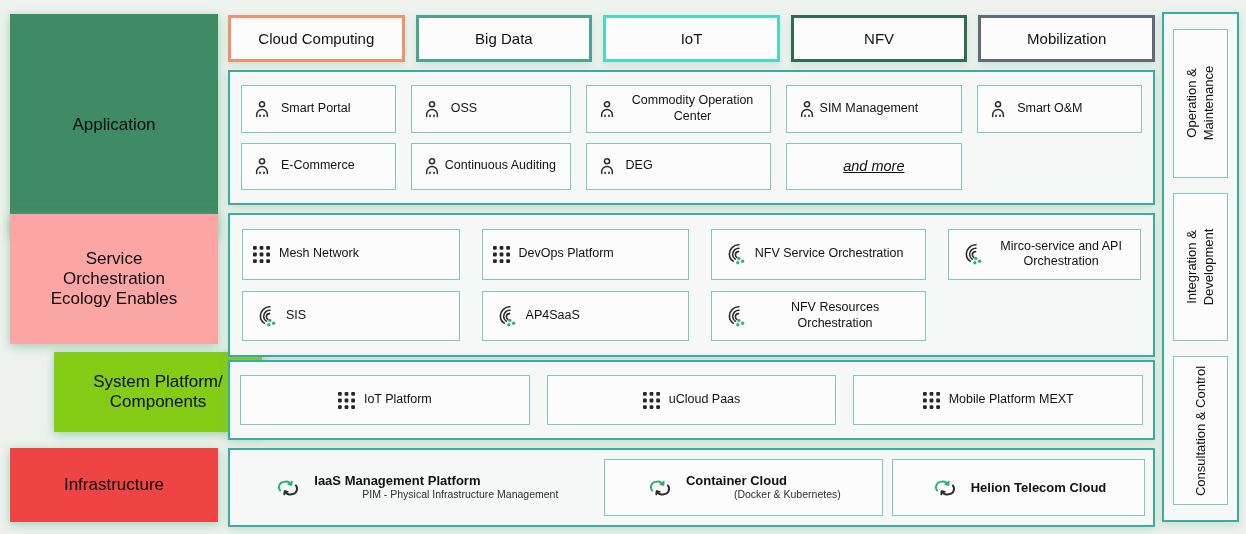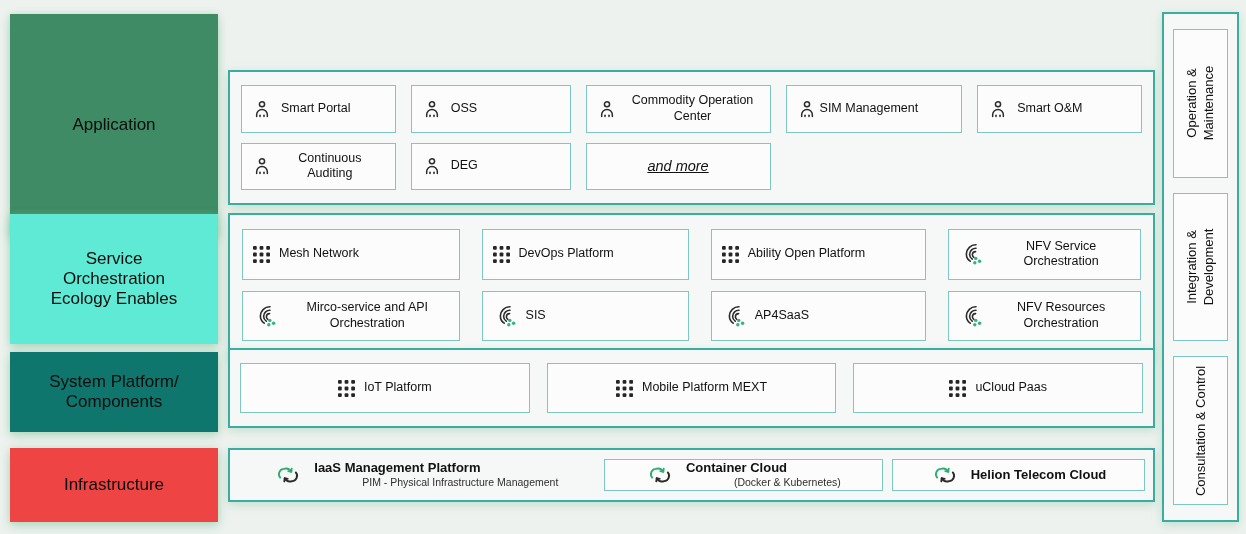--- a/index.html
+++ b/index.html
@@ -41,23 +41,23 @@
     position:absolute; left:0; width:100%;
     background:#f6f8f7; border:2px solid #3aaca0;
     box-shadow:0 3px 9px rgba(116,190,144,.35);
   }
   .app-container   { top:70px;  height:135px; padding:13px 11px;
     display:grid; grid-template-columns:0.92fr 0.95fr 1.1fr 1.05fr 0.98fr;
     grid-auto-rows:1fr; column-gap:15px; row-gap:10px; }
   .svc-container   { top:213px; height:144px; padding:14px 12px;
     display:grid; grid-template-columns:1.05fr 1fr 1.04fr 0.93fr;
     grid-auto-rows:1fr; column-gap:22px; row-gap:11px; }
-  .sys-container   { top:348px; height:80px; padding:13px 10px;
+  .sys-container   { top:360px; height:80px; padding:13px 10px;
     display:flex; gap:17px; }
-  .infra-container { top:448px; height:54px; padding:9px 8px;
+  .infra-container { top:448px; height:79px; padding:9px 8px;
     display:flex; gap:9px; align-items:stretch; }
 
   .cell {
     background:#fbfcfb; border:1.5px solid #7ec9bb;
     display:flex; align-items:center; gap:9px; padding:2px 10px;
     font-size:12.5px; min-height:0;
   }
   .cell .cell-label { text-align:center; line-height:1.25; }
   .cell-more { justify-content:center; }
   .cell-more .cell-label {
@@ -95,32 +95,49 @@
   }
 </style>
 </head>
 <body>
 
 <div class="canvas">
 
   <div class="layer layer-app" style="background: rgb(62, 139, 102);">
     <span>Application</span>
   </div>
-  <div class="layer layer-service" style="background: #5eead4;">
+  <div class="layer layer-service" style="background: #fca5a5;">
     <span>Service Orchestration Ecology Enables</span>
   </div>
-  <div class="layer layer-system" style="background: #0f766e;">
+  <div class="layer layer-system" style="background: #84cc16; margin-left: 44px;">
     <span>System Platform/ Components</span>
   </div>
   <div class="layer layer-infra" style="background: #ef4444;">
     <span>Infrastructure</span>
   </div>
 
   <div class="main">
 
+    <div class="cat-row">
+      <div class="cat-box" style="border-color: rgb(240, 146, 110);">
+        <span>Cloud Computing</span>
+      </div>
+      <div class="cat-box" style="border-color: rgb(75, 163, 145);">
+        <span>Big Data</span>
+      </div>
+      <div class="cat-box" style="border-color: rgb(76, 216, 201);">
+        <span>IoT</span>
+      </div>
+      <div class="cat-box" style="border-color: rgb(46, 107, 80);">
+        <span>NFV</span>
+      </div>
+      <div class="cat-box" style="border-color: rgb(93, 107, 123);">
+        <span>Mobilization</span>
+      </div>
+    </div>
 
     <section class="container app-container">
       <div class="cell">
         <span class="icon">
           <svg viewBox="0 0 24 24" width="20" height="20" fill="none" stroke="#2b2b2b" stroke-width="1.8" stroke-linecap="round">
               <circle cx="12" cy="6.3" r="3.1"></circle>
               <path d="M5.6 21v-2a6.4 6.4 0 0 1 12.8 0v2"></path>
               <path d="M9.6 21v-1.6"></path>
               <path d="M14.4 21v-1.6"></path>
             </svg>
@@ -163,20 +180,31 @@
       <div class="cell">
         <span class="icon">
           <svg viewBox="0 0 24 24" width="20" height="20" fill="none" stroke="#2b2b2b" stroke-width="1.8" stroke-linecap="round">
               <circle cx="12" cy="6.3" r="3.1"></circle>
               <path d="M5.6 21v-2a6.4 6.4 0 0 1 12.8 0v2"></path>
               <path d="M9.6 21v-1.6"></path>
               <path d="M14.4 21v-1.6"></path>
             </svg>
         </span>
         <span class="cell-label">Smart O&amp;M</span>
+      </div>
+      <div class="cell">
+        <span class="icon">
+          <svg viewBox="0 0 24 24" width="20" height="20" fill="none" stroke="#2b2b2b" stroke-width="1.8" stroke-linecap="round">
+              <circle cx="12" cy="6.3" r="3.1"></circle>
+              <path d="M5.6 21v-2a6.4 6.4 0 0 1 12.8 0v2"></path>
+              <path d="M9.6 21v-1.6"></path>
+              <path d="M14.4 21v-1.6"></path>
+            </svg>
+        </span>
+        <span class="cell-label">E-Commerce</span>
       </div>
       <div class="cell" style="gap:3px;">
         <span class="icon">
           <svg viewBox="0 0 24 24" width="20" height="20" fill="none" stroke="#2b2b2b" stroke-width="1.8" stroke-linecap="round">
               <circle cx="12" cy="6.3" r="3.1"></circle>
               <path d="M5.6 21v-2a6.4 6.4 0 0 1 12.8 0v2"></path>
               <path d="M9.6 21v-1.6"></path>
               <path d="M14.4 21v-1.6"></path>
             </svg>
         </span>
@@ -226,170 +254,154 @@
               <rect x="14" y="7" width="4" height="4" rx="1"></rect>
               <rect x="0" y="14" width="4" height="4" rx="1"></rect>
               <rect x="7" y="14" width="4" height="4" rx="1"></rect>
               <rect x="14" y="14" width="4" height="4" rx="1"></rect>
             </svg>
         </span>
         <span class="cell-label">DevOps Platform</span>
       </div>
       <div class="cell">
         <span class="icon">
+          <svg viewBox="0 0 24 24" width="24" height="24">
+              <g fill="none" stroke="#2b2b2b" stroke-width="1.6" stroke-linecap="round">
+                <path d="M17 2.8a9.3 9.3 0 0 0-9.6 9c-.1 3 1.3 5.7 3.8 7.4"></path>
+                <path d="M17 6.2a6.3 6.3 0 0 0-6.4 6c0 2 .9 3.8 2.6 5"></path>
+                <path d="M16.6 9.6a3.2 3.2 0 0 0-3.2 3.1c0 1.1.5 2 1.4 2.7"></path>
+              </g>
+              <g fill="#35b37e">
+                <circle cx="16.8" cy="16.4" r="1.7"></circle>
+                <circle cx="20.6" cy="19.3" r="1.7"></circle>
+                <circle cx="15.8" cy="20.8" r="1.7"></circle>
+              </g>
+            </svg>
+        </span>
+        <span class="cell-label">NFV Service Orchestration</span>
+      </div>
+      <div class="cell">
+        <span class="icon">
+          <svg viewBox="0 0 24 24" width="24" height="24">
+              <g fill="none" stroke="#2b2b2b" stroke-width="1.6" stroke-linecap="round">
+                <path d="M17 2.8a9.3 9.3 0 0 0-9.6 9c-.1 3 1.3 5.7 3.8 7.4"></path>
+                <path d="M17 6.2a6.3 6.3 0 0 0-6.4 6c0 2 .9 3.8 2.6 5"></path>
+                <path d="M16.6 9.6a3.2 3.2 0 0 0-3.2 3.1c0 1.1.5 2 1.4 2.7"></path>
+              </g>
+              <g fill="#35b37e">
+                <circle cx="16.8" cy="16.4" r="1.7"></circle>
+                <circle cx="20.6" cy="19.3" r="1.7"></circle>
+                <circle cx="15.8" cy="20.8" r="1.7"></circle>
+              </g>
+            </svg>
+        </span>
+        <span class="cell-label">Mirco-service and API Orchestration</span>
+      </div>
+      <div class="cell">
+        <span class="icon">
+          <svg viewBox="0 0 24 24" width="24" height="24">
+              <g fill="none" stroke="#2b2b2b" stroke-width="1.6" stroke-linecap="round">
+                <path d="M17 2.8a9.3 9.3 0 0 0-9.6 9c-.1 3 1.3 5.7 3.8 7.4"></path>
+                <path d="M17 6.2a6.3 6.3 0 0 0-6.4 6c0 2 .9 3.8 2.6 5"></path>
+                <path d="M16.6 9.6a3.2 3.2 0 0 0-3.2 3.1c0 1.1.5 2 1.4 2.7"></path>
+              </g>
+              <g fill="#35b37e">
+                <circle cx="16.8" cy="16.4" r="1.7"></circle>
+                <circle cx="20.6" cy="19.3" r="1.7"></circle>
+                <circle cx="15.8" cy="20.8" r="1.7"></circle>
+              </g>
+            </svg>
+        </span>
+        <span class="cell-label">SIS</span>
+      </div>
+      <div class="cell">
+        <span class="icon">
+          <svg viewBox="0 0 24 24" width="24" height="24">
+              <g fill="none" stroke="#2b2b2b" stroke-width="1.6" stroke-linecap="round">
+                <path d="M17 2.8a9.3 9.3 0 0 0-9.6 9c-.1 3 1.3 5.7 3.8 7.4"></path>
+                <path d="M17 6.2a6.3 6.3 0 0 0-6.4 6c0 2 .9 3.8 2.6 5"></path>
+                <path d="M16.6 9.6a3.2 3.2 0 0 0-3.2 3.1c0 1.1.5 2 1.4 2.7"></path>
+              </g>
+              <g fill="#35b37e">
+                <circle cx="16.8" cy="16.4" r="1.7"></circle>
+                <circle cx="20.6" cy="19.3" r="1.7"></circle>
+                <circle cx="15.8" cy="20.8" r="1.7"></circle>
+              </g>
+            </svg>
+        </span>
+        <span class="cell-label">AP4SaaS</span>
+      </div>
+      <div class="cell">
+        <span class="icon">
+          <svg viewBox="0 0 24 24" width="24" height="24">
+              <g fill="none" stroke="#2b2b2b" stroke-width="1.6" stroke-linecap="round">
+                <path d="M17 2.8a9.3 9.3 0 0 0-9.6 9c-.1 3 1.3 5.7 3.8 7.4"></path>
+                <path d="M17 6.2a6.3 6.3 0 0 0-6.4 6c0 2 .9 3.8 2.6 5"></path>
+                <path d="M16.6 9.6a3.2 3.2 0 0 0-3.2 3.1c0 1.1.5 2 1.4 2.7"></path>
+              </g>
+              <g fill="#35b37e">
+                <circle cx="16.8" cy="16.4" r="1.7"></circle>
+                <circle cx="20.6" cy="19.3" r="1.7"></circle>
+                <circle cx="15.8" cy="20.8" r="1.7"></circle>
+              </g>
+            </svg>
+        </span>
+        <span class="cell-label">NFV Resources Orchestration</span>
+      </div>
+    </section>
+
+    <section class="container sys-container">
+      <div class="cell sys-cell">
+        <span class="icon">
           <svg viewBox="0 0 18 18" width="17" height="17" fill="#262626">
               <rect x="0" y="0" width="4" height="4" rx="1"></rect>
               <rect x="7" y="0" width="4" height="4" rx="1"></rect>
               <rect x="14" y="0" width="4" height="4" rx="1"></rect>
               <rect x="0" y="7" width="4" height="4" rx="1"></rect>
               <rect x="7" y="7" width="4" height="4" rx="1"></rect>
               <rect x="14" y="7" width="4" height="4" rx="1"></rect>
               <rect x="0" y="14" width="4" height="4" rx="1"></rect>
               <rect x="7" y="14" width="4" height="4" rx="1"></rect>
               <rect x="14" y="14" width="4" height="4" rx="1"></rect>
             </svg>
         </span>
-        <span class="cell-label">Ability Open Platform</span>
-      </div>
-      <div class="cell">
-        <span class="icon">
-          <svg viewBox="0 0 24 24" width="24" height="24">
-              <g fill="none" stroke="#2b2b2b" stroke-width="1.6" stroke-linecap="round">
-                <path d="M17 2.8a9.3 9.3 0 0 0-9.6 9c-.1 3 1.3 5.7 3.8 7.4"></path>
-                <path d="M17 6.2a6.3 6.3 0 0 0-6.4 6c0 2 .9 3.8 2.6 5"></path>
-                <path d="M16.6 9.6a3.2 3.2 0 0 0-3.2 3.1c0 1.1.5 2 1.4 2.7"></path>
-              </g>
-              <g fill="#35b37e">
-                <circle cx="16.8" cy="16.4" r="1.7"></circle>
-                <circle cx="20.6" cy="19.3" r="1.7"></circle>
-                <circle cx="15.8" cy="20.8" r="1.7"></circle>
-              </g>
-            </svg>
-        </span>
-        <span class="cell-label">NFV Service Orchestration</span>
-      </div>
-      <div class="cell">
-        <span class="icon">
-          <svg viewBox="0 0 24 24" width="24" height="24">
-              <g fill="none" stroke="#2b2b2b" stroke-width="1.6" stroke-linecap="round">
-                <path d="M17 2.8a9.3 9.3 0 0 0-9.6 9c-.1 3 1.3 5.7 3.8 7.4"></path>
-                <path d="M17 6.2a6.3 6.3 0 0 0-6.4 6c0 2 .9 3.8 2.6 5"></path>
-                <path d="M16.6 9.6a3.2 3.2 0 0 0-3.2 3.1c0 1.1.5 2 1.4 2.7"></path>
-              </g>
-              <g fill="#35b37e">
-                <circle cx="16.8" cy="16.4" r="1.7"></circle>
-                <circle cx="20.6" cy="19.3" r="1.7"></circle>
-                <circle cx="15.8" cy="20.8" r="1.7"></circle>
-              </g>
-            </svg>
-        </span>
-        <span class="cell-label">Mirco-service and API Orchestration</span>
-      </div>
-      <div class="cell">
-        <span class="icon">
-          <svg viewBox="0 0 24 24" width="24" height="24">
-              <g fill="none" stroke="#2b2b2b" stroke-width="1.6" stroke-linecap="round">
-                <path d="M17 2.8a9.3 9.3 0 0 0-9.6 9c-.1 3 1.3 5.7 3.8 7.4"></path>
-                <path d="M17 6.2a6.3 6.3 0 0 0-6.4 6c0 2 .9 3.8 2.6 5"></path>
-                <path d="M16.6 9.6a3.2 3.2 0 0 0-3.2 3.1c0 1.1.5 2 1.4 2.7"></path>
-              </g>
-              <g fill="#35b37e">
-                <circle cx="16.8" cy="16.4" r="1.7"></circle>
-                <circle cx="20.6" cy="19.3" r="1.7"></circle>
-                <circle cx="15.8" cy="20.8" r="1.7"></circle>
-              </g>
-            </svg>
-        </span>
-        <span class="cell-label">SIS</span>
-      </div>
-      <div class="cell">
-        <span class="icon">
-          <svg viewBox="0 0 24 24" width="24" height="24">
-              <g fill="none" stroke="#2b2b2b" stroke-width="1.6" stroke-linecap="round">
-                <path d="M17 2.8a9.3 9.3 0 0 0-9.6 9c-.1 3 1.3 5.7 3.8 7.4"></path>
-                <path d="M17 6.2a6.3 6.3 0 0 0-6.4 6c0 2 .9 3.8 2.6 5"></path>
-                <path d="M16.6 9.6a3.2 3.2 0 0 0-3.2 3.1c0 1.1.5 2 1.4 2.7"></path>
-              </g>
-              <g fill="#35b37e">
-                <circle cx="16.8" cy="16.4" r="1.7"></circle>
-                <circle cx="20.6" cy="19.3" r="1.7"></circle>
-                <circle cx="15.8" cy="20.8" r="1.7"></circle>
-              </g>
-            </svg>
-        </span>
-        <span class="cell-label">AP4SaaS</span>
-      </div>
-      <div class="cell">
-        <span class="icon">
-          <svg viewBox="0 0 24 24" width="24" height="24">
-              <g fill="none" stroke="#2b2b2b" stroke-width="1.6" stroke-linecap="round">
-                <path d="M17 2.8a9.3 9.3 0 0 0-9.6 9c-.1 3 1.3 5.7 3.8 7.4"></path>
-                <path d="M17 6.2a6.3 6.3 0 0 0-6.4 6c0 2 .9 3.8 2.6 5"></path>
-                <path d="M16.6 9.6a3.2 3.2 0 0 0-3.2 3.1c0 1.1.5 2 1.4 2.7"></path>
-              </g>
-              <g fill="#35b37e">
-                <circle cx="16.8" cy="16.4" r="1.7"></circle>
-                <circle cx="20.6" cy="19.3" r="1.7"></circle>
-                <circle cx="15.8" cy="20.8" r="1.7"></circle>
-              </g>
-            </svg>
-        </span>
-        <span class="cell-label">NFV Resources Orchestration</span>
-      </div>
-    </section>
-
-    <section class="container sys-container">
+        <span class="cell-label">IoT Platform</span>
+      </div>
       <div class="cell sys-cell">
         <span class="icon">
           <svg viewBox="0 0 18 18" width="17" height="17" fill="#262626">
               <rect x="0" y="0" width="4" height="4" rx="1"></rect>
               <rect x="7" y="0" width="4" height="4" rx="1"></rect>
               <rect x="14" y="0" width="4" height="4" rx="1"></rect>
               <rect x="0" y="7" width="4" height="4" rx="1"></rect>
               <rect x="7" y="7" width="4" height="4" rx="1"></rect>
               <rect x="14" y="7" width="4" height="4" rx="1"></rect>
               <rect x="0" y="14" width="4" height="4" rx="1"></rect>
               <rect x="7" y="14" width="4" height="4" rx="1"></rect>
               <rect x="14" y="14" width="4" height="4" rx="1"></rect>
             </svg>
         </span>
-        <span class="cell-label">IoT Platform</span>
+        <span class="cell-label">uCloud Paas</span>
       </div>
       <div class="cell sys-cell">
         <span class="icon">
           <svg viewBox="0 0 18 18" width="17" height="17" fill="#262626">
               <rect x="0" y="0" width="4" height="4" rx="1"></rect>
               <rect x="7" y="0" width="4" height="4" rx="1"></rect>
               <rect x="14" y="0" width="4" height="4" rx="1"></rect>
               <rect x="0" y="7" width="4" height="4" rx="1"></rect>
               <rect x="7" y="7" width="4" height="4" rx="1"></rect>
               <rect x="14" y="7" width="4" height="4" rx="1"></rect>
               <rect x="0" y="14" width="4" height="4" rx="1"></rect>
               <rect x="7" y="14" width="4" height="4" rx="1"></rect>
               <rect x="14" y="14" width="4" height="4" rx="1"></rect>
             </svg>
         </span>
         <span class="cell-label">Mobile Platform MEXT</span>
       </div>
-      <div class="cell sys-cell">
-        <span class="icon">
-          <svg viewBox="0 0 18 18" width="17" height="17" fill="#262626">
-              <rect x="0" y="0" width="4" height="4" rx="1"></rect>
-              <rect x="7" y="0" width="4" height="4" rx="1"></rect>
-              <rect x="14" y="0" width="4" height="4" rx="1"></rect>
-              <rect x="0" y="7" width="4" height="4" rx="1"></rect>
-              <rect x="7" y="7" width="4" height="4" rx="1"></rect>
-              <rect x="14" y="7" width="4" height="4" rx="1"></rect>
-              <rect x="0" y="14" width="4" height="4" rx="1"></rect>
-              <rect x="7" y="14" width="4" height="4" rx="1"></rect>
-              <rect x="14" y="14" width="4" height="4" rx="1"></rect>
-            </svg>
-        </span>
-        <span class="cell-label">uCloud Paas</span>
-      </div>
     </section>
 
     <section class="container infra-container">
       <div class="infra-cell infra-plain">
         <span class="icon">
           <svg viewBox="0 0 28 22" width="28" height="22" fill="none" stroke-width="1.9" stroke-linecap="round" stroke-linejoin="round">
               <path stroke="#2fae74" d="M6.2 13.6A5.3 5.3 0 0 1 9.8 4.9c2.9-1 6 .2 7.5 2.8"></path>
               <path stroke="#2fae74" d="M17.7 4.6l-.4 3.1-3-.6"></path>
               <path stroke="#2b2b2b" d="M21.8 8.4a5.3 5.3 0 0 1-3.6 8.7c-2.9 1-6-.2-7.5-2.8"></path>
               <path stroke="#2b2b2b" d="M10.3 17.4l.4-3.1 3 .6"></path>

